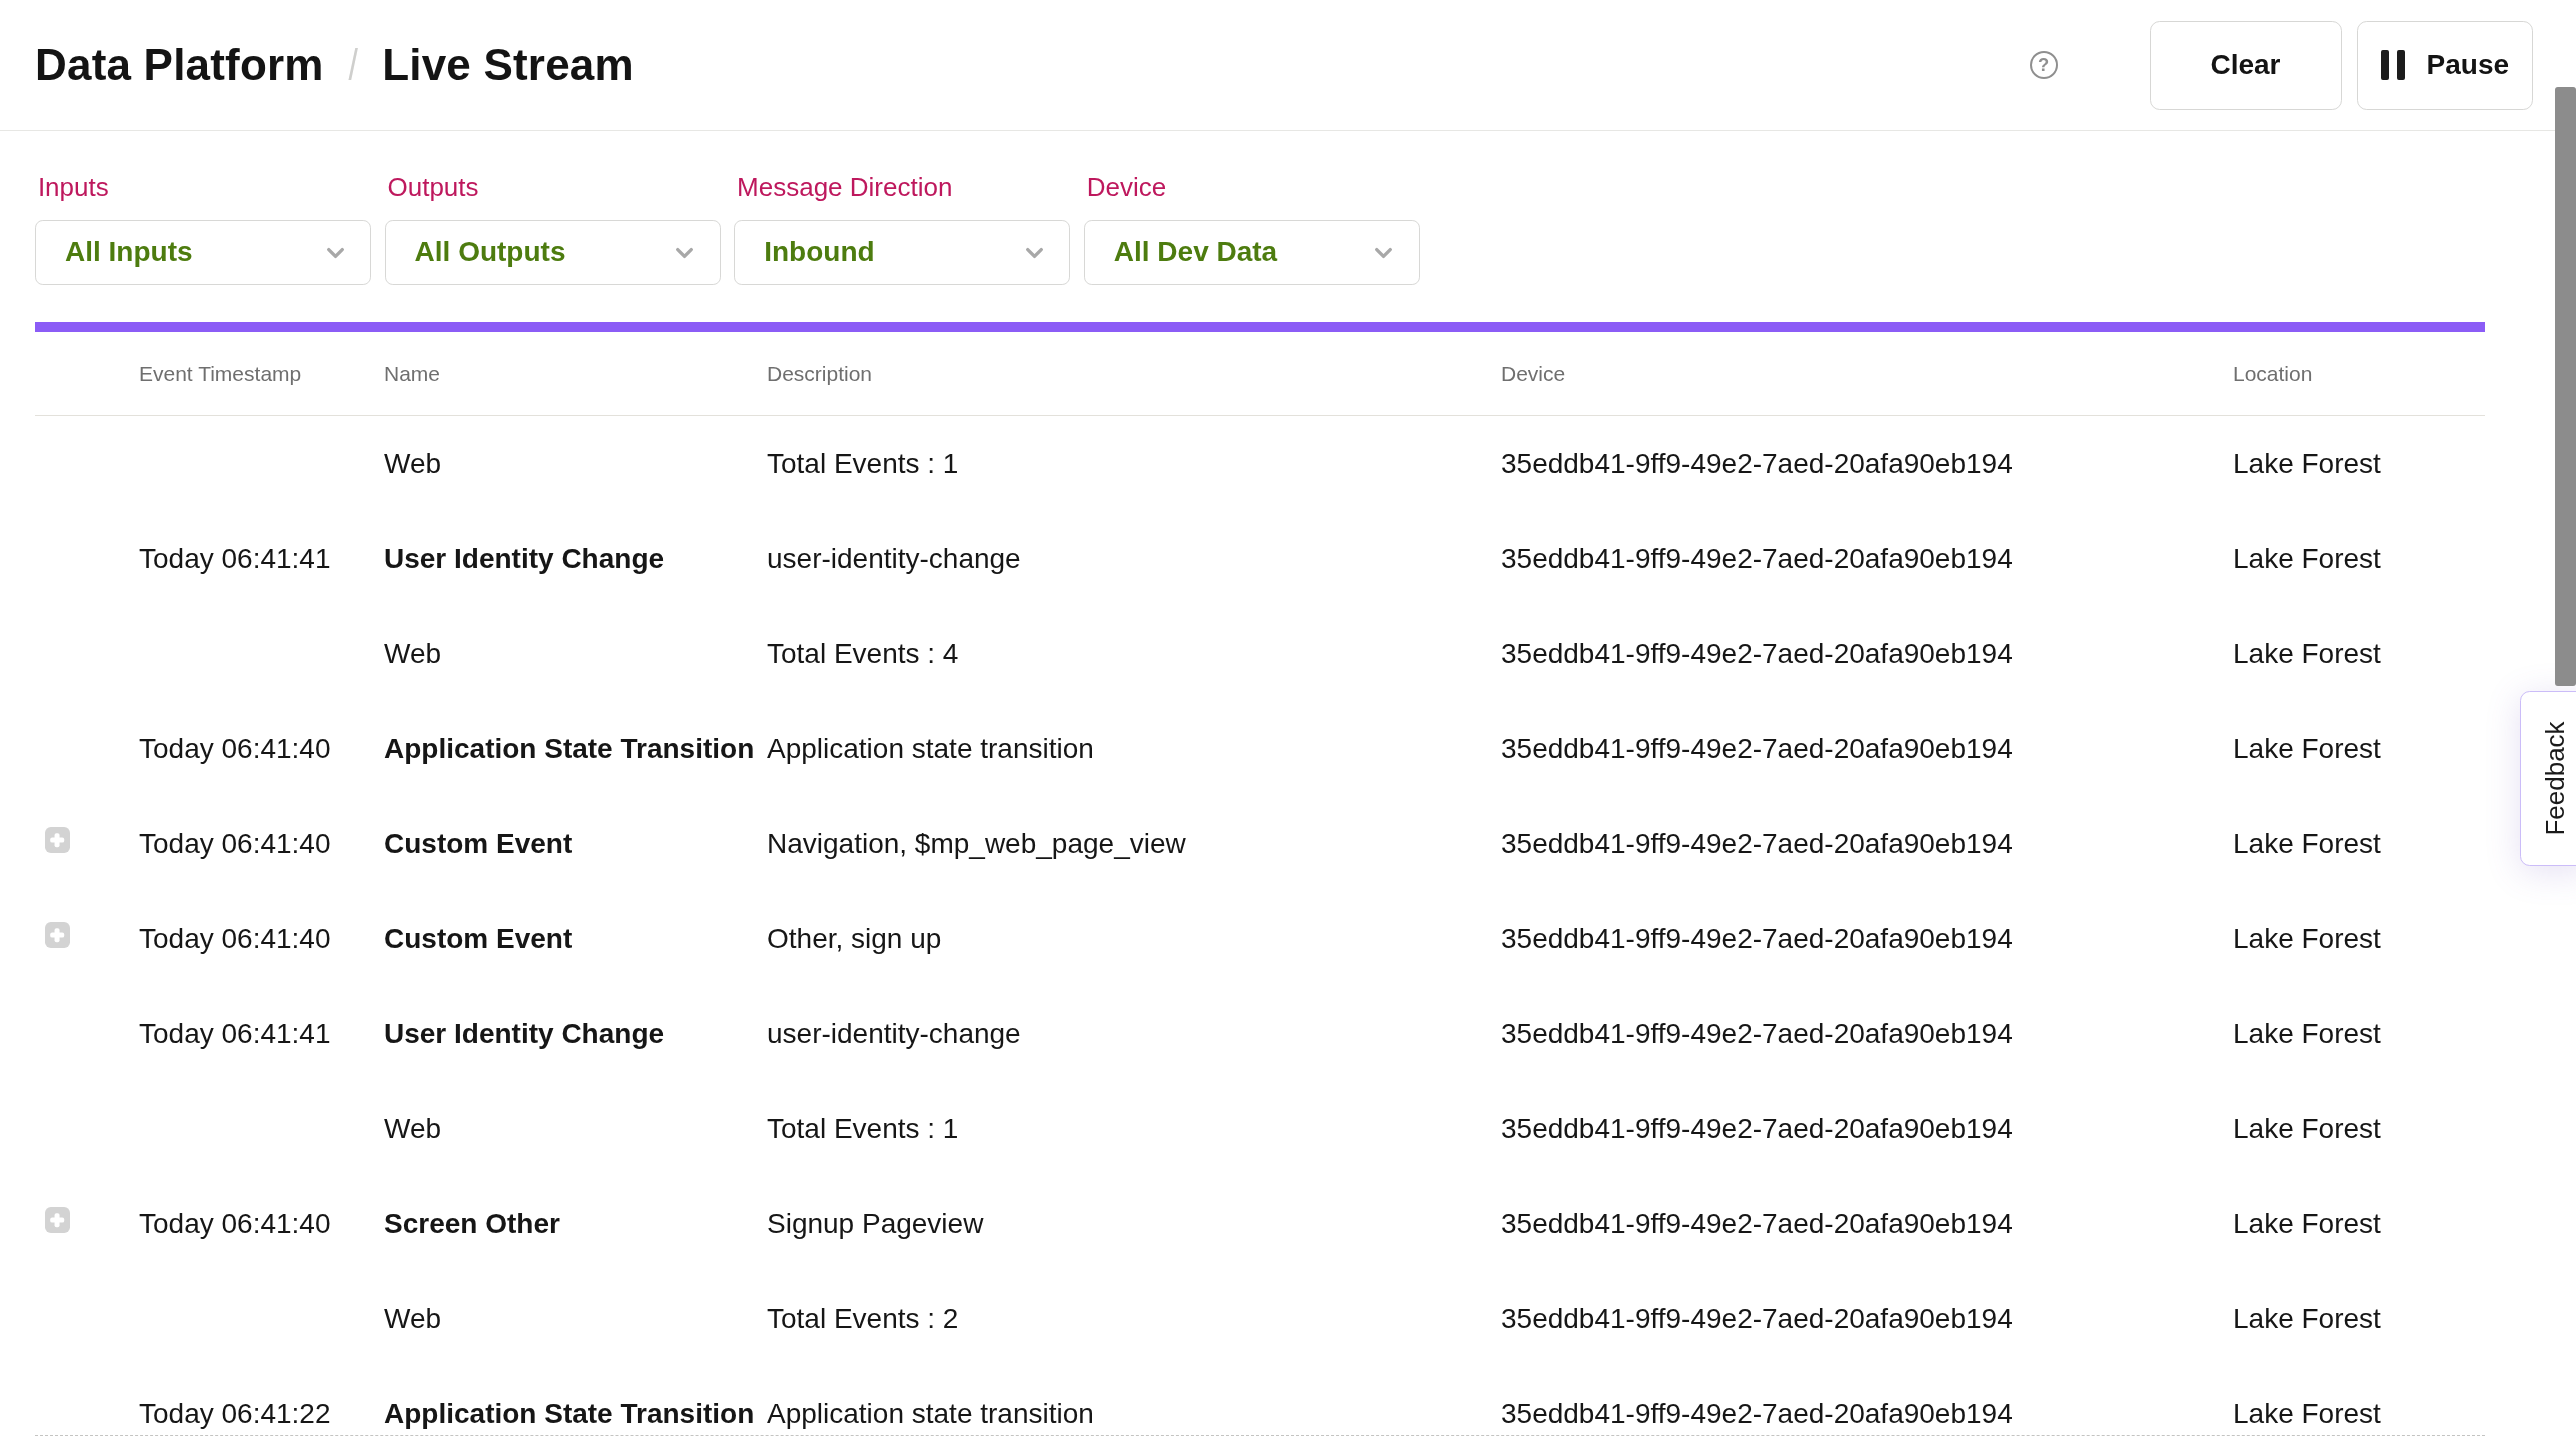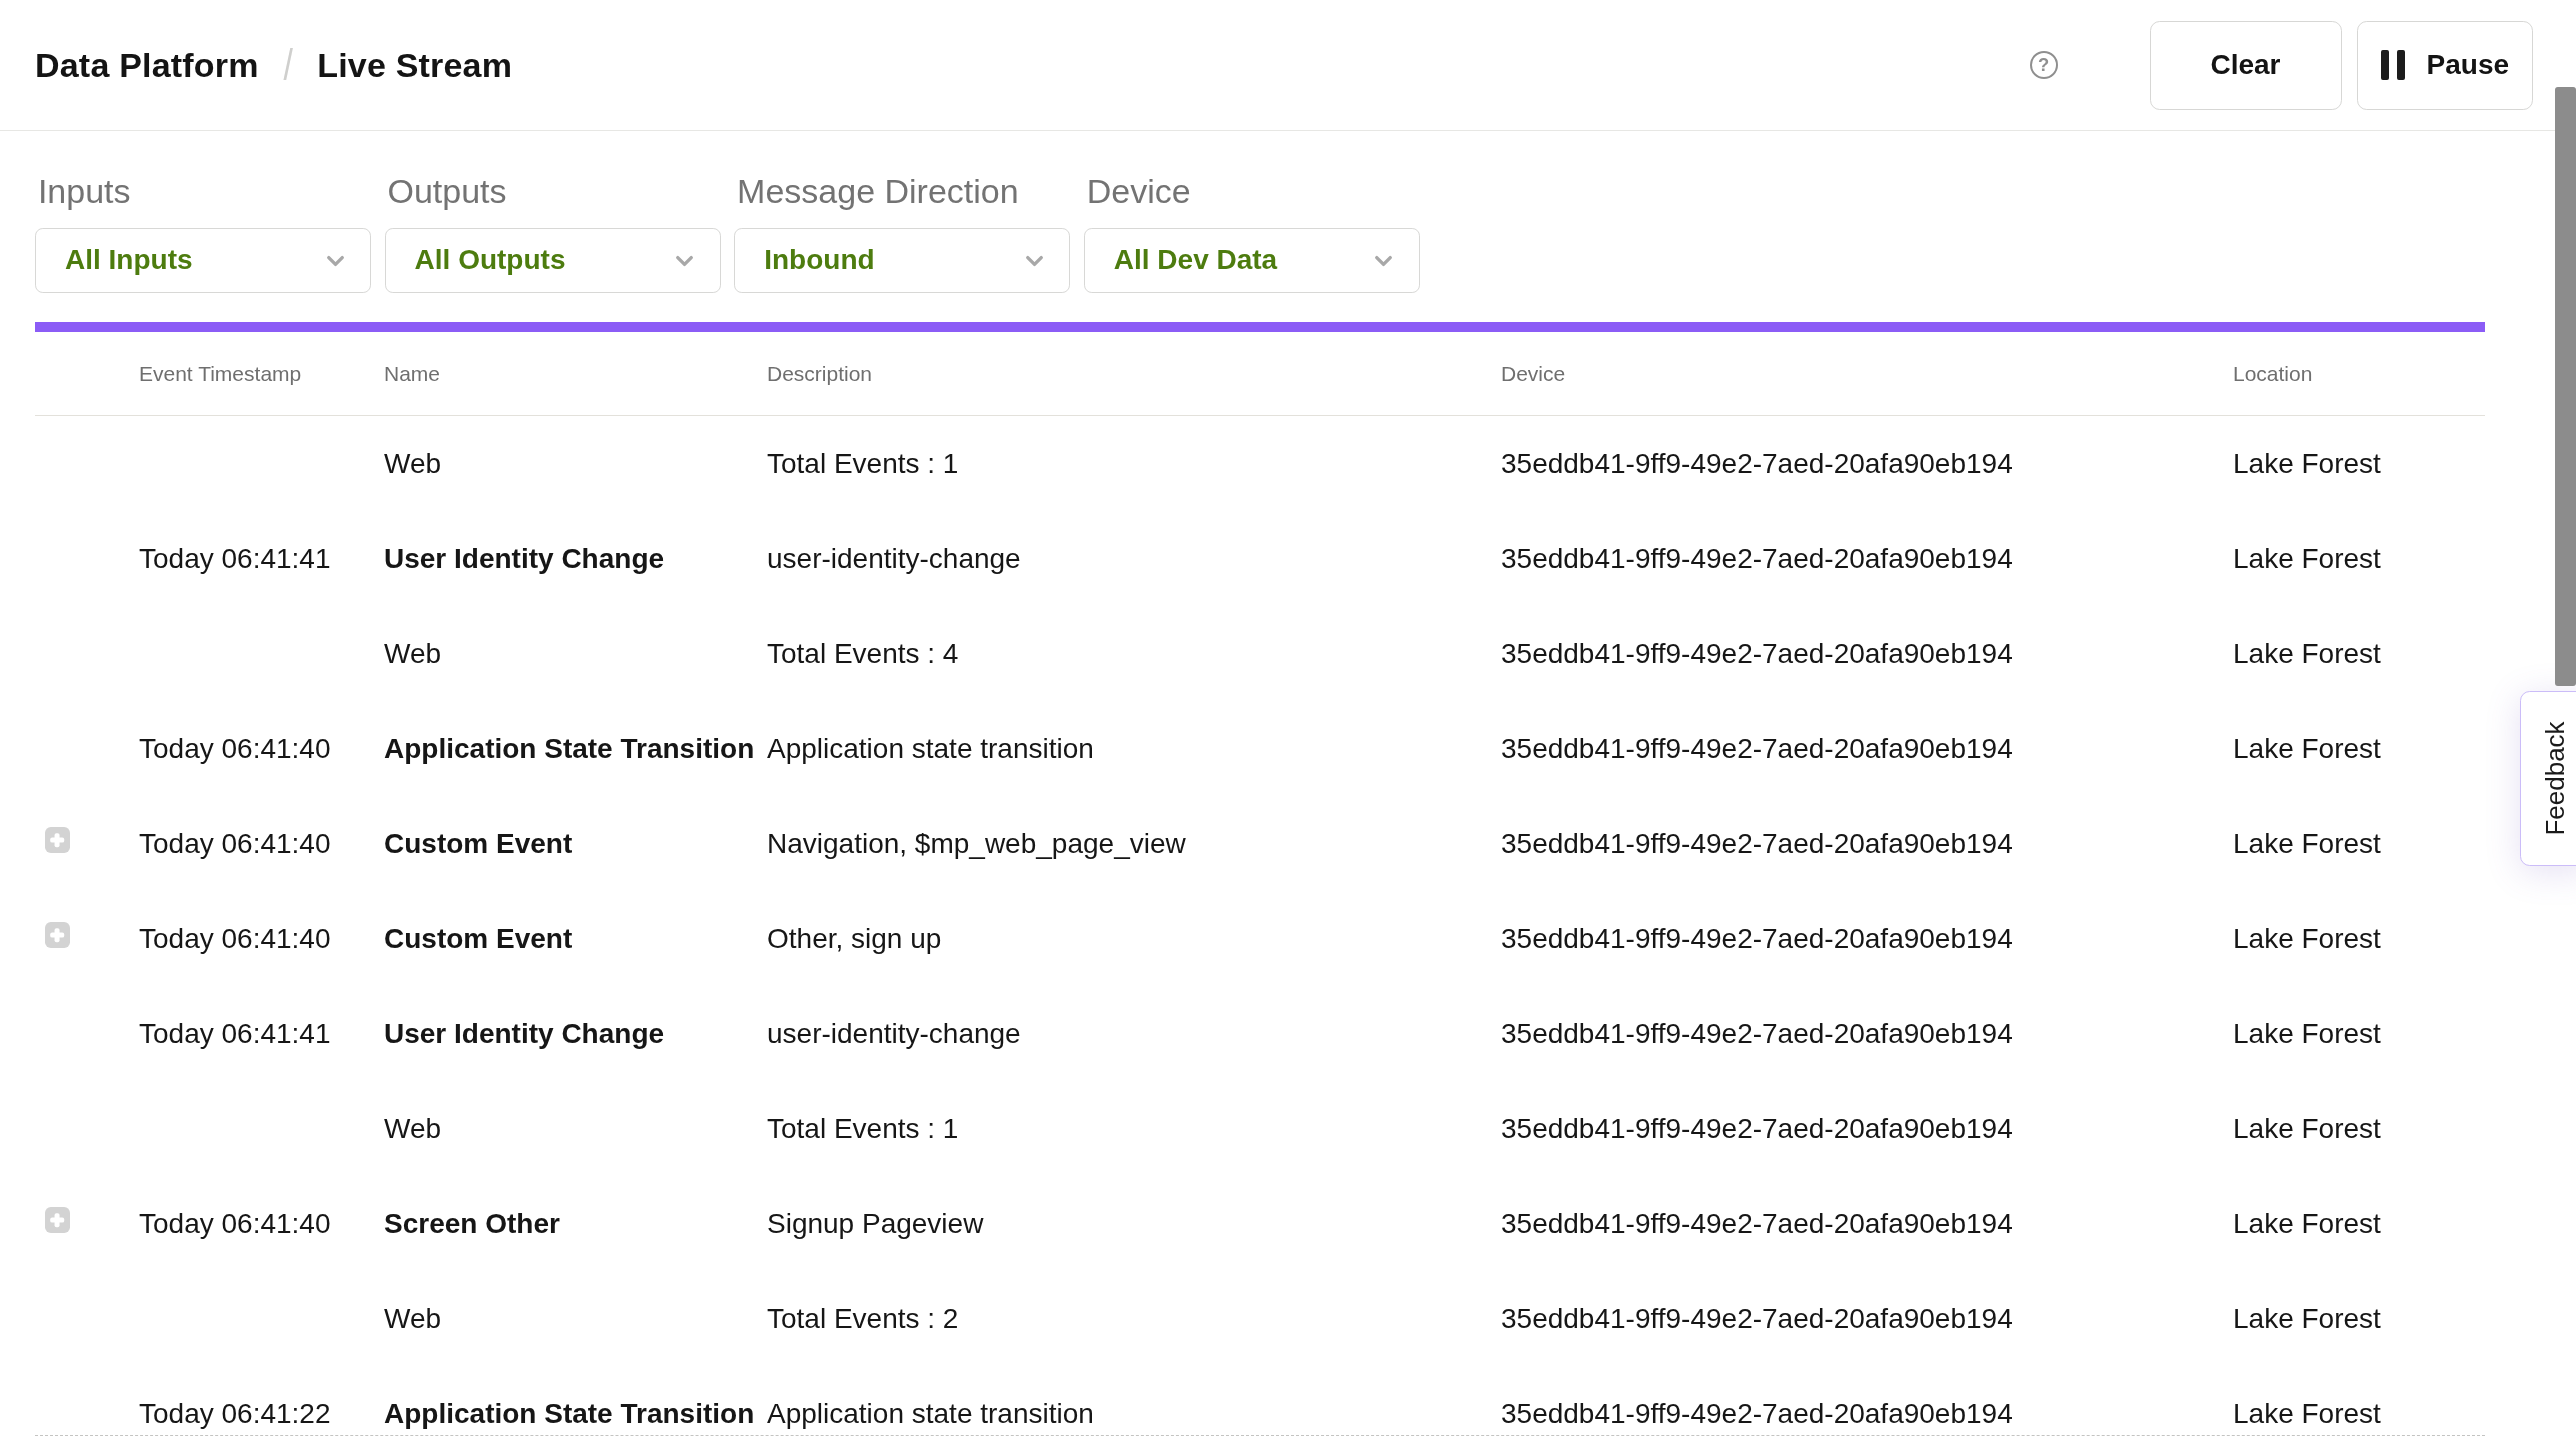--- a/index.html
+++ b/index.html
@@ -11,21 +11,21 @@
   }
 
   
   .topbar {
     position:absolute; top:0; left:0; right:0; height:131px;
     border-bottom:1.9px solid #e7e7e4;
     display:flex; align-items:center;
     padding:0 43px 0 35px; background:#fff;
   }
   .breadcrumb { display:flex; align-items:center; }
-  .bc-seg { font-size:34px; font-weight:600; color:#141414; letter-spacing:0.2px; }
+  .bc-seg { font-size:44px; font-weight:600; color:#141414; letter-spacing:0.2px; }
   .bc-sep { font-size:45px; font-weight:400; color:#cfcfcd; margin:0 23px; transform:scaleX(0.75); }
   .topbar-right { margin-left:auto; display:flex; align-items:center; }
   .help-icon {
     width:28px; height:28px; border:2.9px solid #8f8f8f; border-radius:50%;
     color:#8f8f8f; font-size:18.4px; font-weight:700;
     display:flex; align-items:center; justify-content:center;
     margin-right:54px; cursor:pointer; background:#fff;
   }
   .btn {
     height:89px; background:#fff; border:1.9px solid #d7d7d5; border-radius:9.7px;
@@ -38,21 +38,21 @@
   .pause-glyph { display:flex; margin-right:21.4px; }
   .pause-glyph span { width:7.8px; height:30px; background:#1c1c1c; border-radius:1.9px; }
   .pause-glyph span + span { margin-left:8.7px; }
 
   
   .filters {
     position:absolute; top:133px; left:35px; right:91px;
     display:flex; gap:13.6px;
   }
   .filter { width:336px; padding-top:39px; }
-  .filter-label { font-size:34px; color:#737373; margin:0 0 16.5px 2.9px; }
+  .filter-label { font-size:26px; color:#be185d; margin:0 0 16.5px 2.9px; }
   .select-box {
     height:65px; border:1.9px solid #d8d8d6; border-radius:7.8px; background:#fff;
     display:flex; align-items:center; justify-content:space-between;
     padding:0 21.4px 0 29px; cursor:pointer;
   }
   .select-value { font-size:28px; font-weight:600; color:#4d7c0f; }
   .chevron svg { display:block; }
 
   
   .purple-bar {

